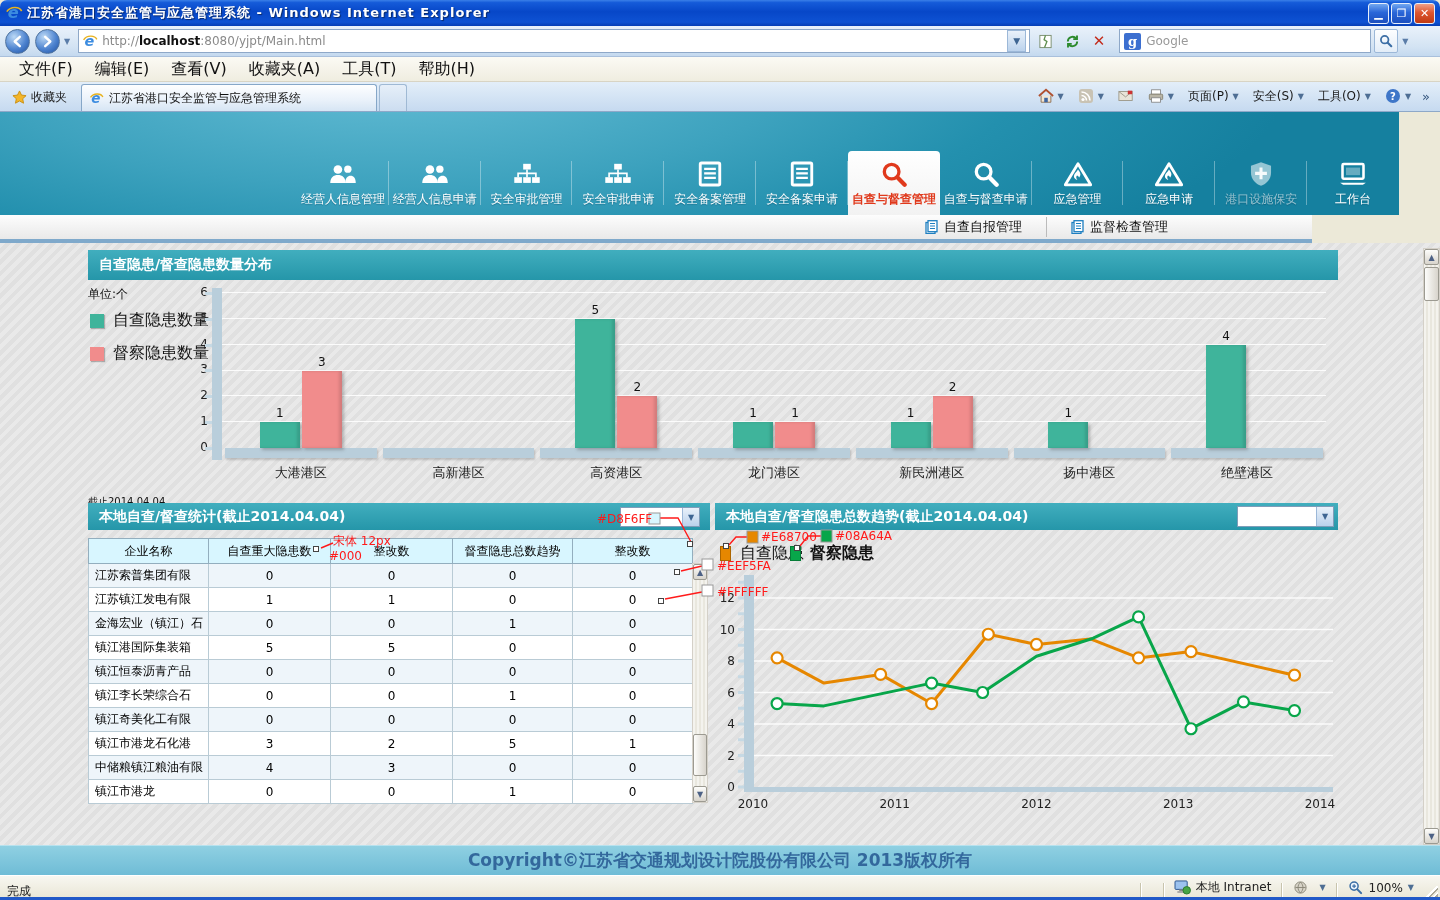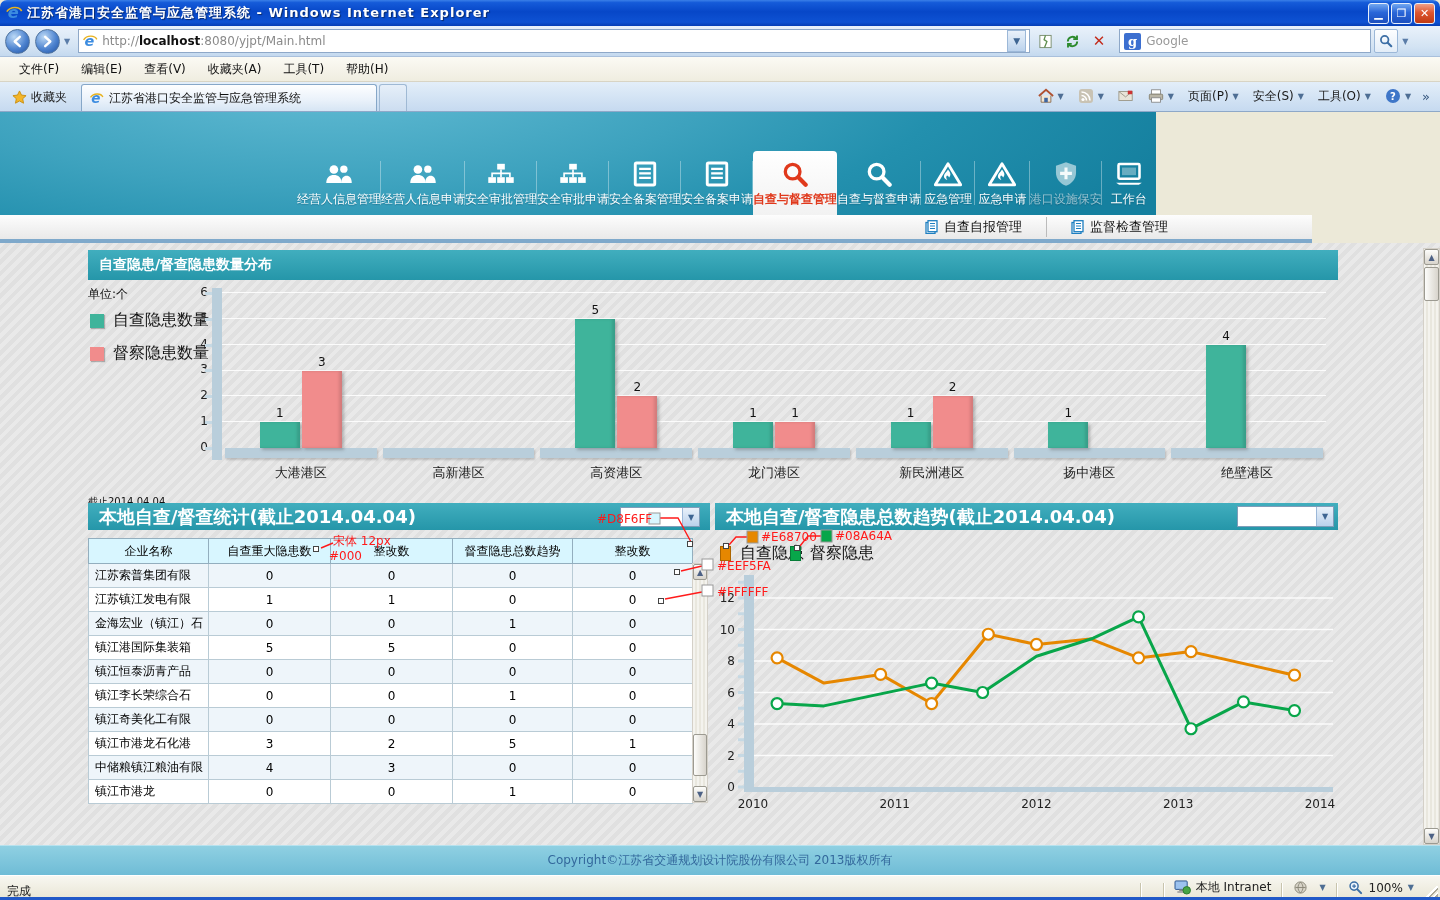--- a/index.html
+++ b/index.html
@@ -39,40 +39,40 @@
  display:flex;align-items:center;justify-content:center;margin-right:5px;font-family:"DejaVu Serif","Liberation Serif",serif;}
 .gph{border:0;outline:0;flex:1;font-size:12px;color:#333;background:transparent;}
 .gph::placeholder{color:#999;}
 .searchbtn{width:24px;height:24px;margin-left:3px;background:linear-gradient(#FDFEFF,#E3EDF8);border:1px solid #9CB8D8;border-radius:2px;
  display:flex;align-items:center;justify-content:center;}
 .searchbtn svg{width:14px;height:14px;}
 
 
 .menubar{position:absolute;left:0;top:57px;width:1440px;height:25px;background:linear-gradient(#FBFAF4,#EFEDE0);
  border-bottom:1px solid #D8D4C4;display:flex;align-items:center;padding-left:8px;}
-.menu-item{font-size:12px;color:#111;padding:17px 11px;cursor:default;}
+.menu-item{font-size:16px;color:#111;padding:17px 11px;cursor:default;}
 
 
 .favbar{position:absolute;left:0;top:82px;width:1440px;height:30px;background:linear-gradient(#E3EEF9,#C6DAF0);
  border-bottom:1px solid #8EA8C8;display:flex;align-items:flex-end;}
 .favbtn{display:flex;align-items:center;height:24px;margin:0 6px 2px 6px;padding:0 6px;font-size:12px;color:#1a1a1a;}
 .favbtn svg{width:15px;height:15px;margin-right:4px;}
 .tab{height:27px;width:296px;margin-left:2px;background:linear-gradient(#FDFEFF,#E9F1FA 60%,#D6E5F4);
  border:1px solid #86A7C8;border-bottom:none;border-radius:3px 3px 0 0;display:flex;align-items:center;padding:0 7px;font-size:12px;color:#111;}
 .tab .ticon{width:15px;height:15px;margin-right:5px;flex:none;}
 .tab .tab-t{white-space:nowrap;overflow:hidden;}
 .tabstub{height:27px;width:28px;margin-left:2px;background:linear-gradient(#E6EFF9,#CCDDF0);border:1px solid #9FB9D4;border-bottom:none;border-radius:3px 3px 0 0;}
 .cmdbar{margin-left:auto;display:flex;align-items:center;height:30px;padding-right:6px;}
 .cmd{display:flex;align-items:center;font-size:12px;color:#1a1a1a;padding:0 7px;height:24px;}
 .cmd svg{width:16px;height:16px;}
 .cmd .dcar{font-size:8px;color:#4E6E94;margin-left:4px;}
 .chev{font-size:13px;color:#35567E;padding:0 4px;}
 
 
-.appheader{position:absolute;left:0;top:112px;width:1156px;height:103px;
+.appheader{position:absolute;left:0;top:112px;width:1399px;height:103px;
  background:radial-gradient(ellipse 900px 260px at 28% -40%,#66BED6 0%,#3DA2BE 45%,#2390AE 70%,#15809f 100%);overflow:hidden;}
 .app-nav{position:absolute;left:297px;bottom:0;right:0;height:64px;display:flex;z-index:2;}
 .nav-item{width:95.2px;height:64px;display:flex;flex-direction:column;align-items:center;justify-content:flex-end;
  padding-bottom:7px;color:#fff;position:relative;cursor:pointer;}
 .nav-item:not(:last-child)::after{content:"";position:absolute;right:0;top:10px;bottom:10px;width:1px;background:rgba(255,255,255,.35);}
 .nav-item .nicon{height:30px;display:flex;align-items:flex-end;margin-bottom:4px;}
 .nav-item .nicon svg{width:28px;height:26px;fill:currentColor;color:inherit;}
 .nav-item .nlabel{font-size:12px;white-space:nowrap;text-shadow:0 1px 1px rgba(0,60,90,.4);}
 .nav-item.active{background:linear-gradient(#FFFFFF,#F2F2F2);border-radius:4px 4px 0 0;color:#E0391C;}
 .nav-item.active .nlabel{color:#E0391C;font-weight:bold;text-shadow:none;}
@@ -106,21 +106,21 @@
 .bc-grid{position:absolute;left:0;width:100%;height:1px;background:rgba(255,255,255,.85);}
 .bc-cell{position:relative;width:14.2857%;height:157px;}
 .bc-strip{position:absolute;left:3px;right:3px;bottom:-8px;height:10px;background:#B9CEDB;box-shadow:1px 2px 2px rgba(0,0,0,.18);}
 .bc-bar{position:absolute;width:40px;box-shadow:inset -3px 0 3px rgba(0,0,0,.12),2px 2px 3px rgba(90,90,90,.4);}
 .bc-val{position:absolute;width:40px;text-align:center;font-size:12px;color:#111;}
 .bc-cat{position:absolute;left:0;right:0;bottom:-32px;text-align:center;font-size:13px;color:#222;}
 
 
 .table-panel{position:absolute;left:88px;top:260px;width:622px;height:312px;}
 .trend-panel{position:absolute;left:715px;top:260px;width:623px;height:312px;}
-.table-panel .panel-head,.trend-panel .panel-head{height:27px;font-size:18px;}
+.table-panel .panel-head,.trend-panel .panel-head{height:27px;font-size:14px;}
 .dropdown{position:absolute;background:#fff;border:1px solid #7F9DB9;display:flex;}
 .dd-val{flex:1;font-size:12px;padding:2px 3px;color:#111;}
 .dd-btn{width:17px;background:linear-gradient(#E9F1FA,#BBD2EC);border-left:1px solid #9CB8D8;color:#3E6592;font-size:8px;
  display:flex;align-items:center;justify-content:center;}
 .dd1{left:532px;top:4px;width:80px;height:20px;}
 .dd2{left:522px;top:3px;width:97px;height:21px;}
 
 
 .stat-table{position:absolute;left:0;top:35px;border-collapse:collapse;background:#fff;}
 .stat-table th{background:#D8F6FF;border:1px solid #93AEBE;height:25px;font-size:12px;font-weight:normal;color:#000;padding:0 2px;}
@@ -138,21 +138,21 @@
 .main-sb{left:1423px;top:5px;width:17px;height:597px;}
 
 
 .tr-leg{position:absolute;display:flex;align-items:center;}
 .tr-leg-sq{width:11px;height:15px;margin-right:9px;border:1px solid rgba(0,0,0,.25);}
 .tr-leg-t{font-size:16px;color:#111;}
 .trend-svg{position:absolute;left:0;top:0;}
 
 
 .copyright{position:absolute;left:0;top:845px;width:1440px;height:30px;background:linear-gradient(#8FD0E2,#6FBCD6);
- display:flex;align-items:center;justify-content:center;font-size:12px;color:#33689C;border-top:1px solid #B8E2EE;}
+ display:flex;align-items:center;justify-content:center;font-size:17px;color:#33689C;border-top:1px solid #B8E2EE;font-weight:bold;}
 .statusbar{position:absolute;left:0;top:875px;width:1440px;height:25px;background:linear-gradient(#F8F7F1,#E8E5D4);
  border-top:1px solid #fff;display:flex;align-items:flex-end;font-size:12px;color:#222;}
 .statusbar .s-left{flex:1;padding-left:7px;}
 .s-sep{width:1px;height:17px;background:#C8C4AD;margin:0 2px;box-shadow:1px 0 0 #fff;}
 .s-cell{display:flex;align-items:center;padding:0 8px;height:25px;}
 .s-cell svg{width:17px;height:15px;margin-right:5px;}
 .s-drop{font-size:8px;color:#4E6E94;margin-left:5px;}
 .grip{width:14px;height:14px;margin:6px 2px 0 2px;
  background:linear-gradient(135deg,transparent 46%,#fff 46%,#fff 54%,#AAA798 54%,#AAA798 62%,transparent 62%,transparent 70%,#fff 70%,#fff 78%,#AAA798 78%,#AAA798 86%,transparent 86%);}
 .bottom-frame{position:absolute;left:0;top:897px;width:1440px;height:3px;background:#2159C8;}
@@ -648,21 +648,21 @@
       <div class="panel-head">本地自查/督查隐患总数趋势(截止2014.04.04)</div>
       <div class="dropdown dd2">
         <span class="dd-val"></span>
         <span class="dd-btn">▼</span>
       </div>
       <div id="trend-legend">
           <div class="tr-leg" style="left: 5px; top: 40px;">
             <span class="tr-leg-sq" style="background: rgb(230, 135, 0);"></span>
             <span class="tr-leg-t">自查隐患</span>
           </div>
-          <div class="tr-leg" style="left: 75px; top: 40px;">
+          <div class="tr-leg" style="left: 75px; top: 40px; font-weight: bold;">
             <span class="tr-leg-sq" style="background: rgb(8, 166, 74);"></span>
             <span class="tr-leg-t">督察隐患</span>
           </div>
         </div>
       <svg class="trend-svg" id="trend-svg" width="623" height="312" viewBox="0 0 623 312">
           <line x1="39" y1="252.5" x2="618" y2="252.5" stroke="rgba(255,255,255,.85)" stroke-width="1.5"></line>
           <line x1="39" y1="221" x2="618" y2="221" stroke="rgba(255,255,255,.85)" stroke-width="1.5"></line>
           <line x1="39" y1="189.5" x2="618" y2="189.5" stroke="rgba(255,255,255,.85)" stroke-width="1.5"></line>
           <line x1="39" y1="158" x2="618" y2="158" stroke="rgba(255,255,255,.85)" stroke-width="1.5"></line>
           <line x1="39" y1="126.5" x2="618" y2="126.5" stroke="rgba(255,255,255,.85)" stroke-width="1.5"></line>

